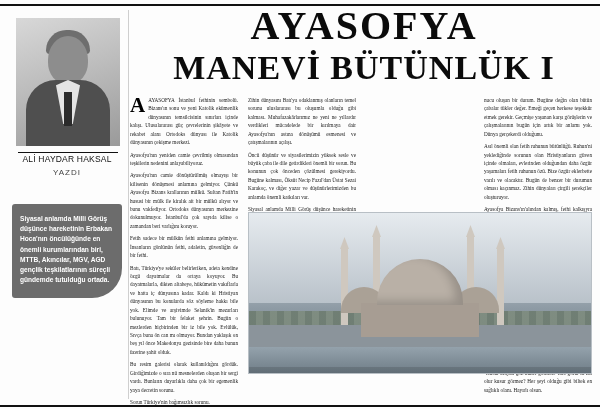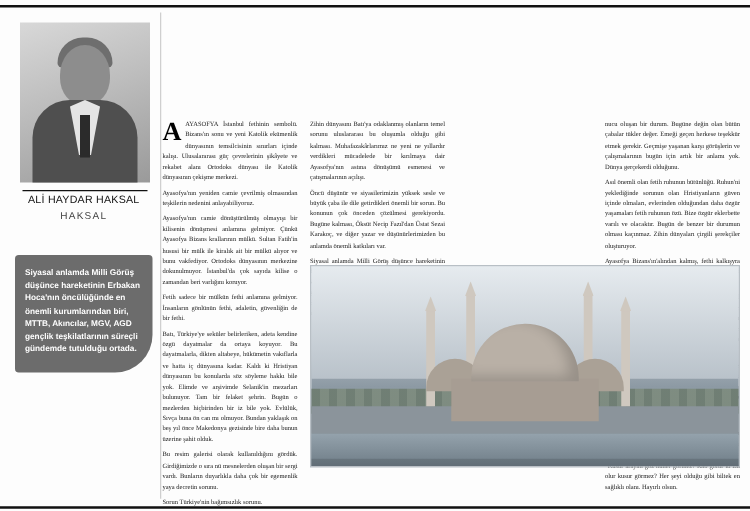--- a/index.html
+++ b/index.html
@@ -288,27 +288,31 @@
   <div class="author-col">
     <div class="author-photo">
       <div class="hair"></div>
       <div class="head"></div>
       <div class="body"></div>
       <div class="shirt"></div>
       <div class="tie"></div>
     </div>
     <div class="author-rule"></div>
     <div class="author-name">ALİ HAYDAR HAKSAL</div>
-    <div class="author-yazdi">HAKSAL</div>
+    <div class="author-yazdi">YAZDI</div>
 
     <div class="pull-quote">Siyasal anlamda Milli Görüş düşünce hareketinin Erbakan Hoca'nın öncülüğünde en önemli kurumlarından biri, MTTB, Akıncılar, MGV, AGD gençlik teşkilatlarının süreçli gündemde tutulduğu ortada.</div>
   </div>
 
   <div class="v-sep" style="left:128px;"></div>
 
+  <div class="masthead">
+    <div class="line1">AYASOFYA</div>
+    <div class="line2">MANEVİ BÜTÜNLÜK I</div>
+  </div>
 
   <div class="body-area">
 
     <div class="col col1">
       <p><span class="dropcap">A</span><span>AYASOFYA İstanbul fethinin sembolü. Bizans'ın sonu ve yeni Katolik ekümenlik dünyasının temsilcisinin sınırları içinde kalışı. Ulusalararası güç çevrelerinin şikâyete ve rekabet alanı Ortodoks dünyası ile Katolik dünyasının çekişme merkezi.</span></p>
       <p><span>Ayasofya'nın yeniden camie çevrilmiş olmasından teşkilerin nedenini anlayabiliyoruz.</span></p>
       <p><span>Ayasofya'nın camie dönüştürülmüş olmayışı bir kilisenin dönüşmesi anlamına gelmiyor. Çünkü Ayasofya Bizans krallarının mülkü. Sultan Fatih'in hususi bir mülk ile kiralık ait bir mülkü alıyor ve bunu vakfediyor. Ortodoks dünyasının merkezine dokunulmuyor. İstanbul'da çok sayıda kilise o zamandan beri varlığını koruyor.</span></p>
       <p><span>Fetih sadece bir mülkün fethi anlamına gelmiyor. İnsanların gönlünün fethi, adaletin, güvenliğin de bir fethi.</span></p>
       <p><span>Batı, Türkiye'ye seküler belirleriken, adeta kendine özgü dayatmalar da ortaya koyuyor. Bu dayatmalarla, dikten altabeye, hükümetin vakıflarla ve hatta iç dünyasına kadar. Kaldı ki Hristiyan dünyasının bu konularda söz söyleme hakkı bile yok. Elimde ve arşivimde Selanik'in mezarları bulunuyor. Tam bir felaket şehrin. Bugün o mezlerden hiçbirinden bir iz bile yok. Evlülük, Sıvça buna ön can mı olmuyor. Bundan yaklaşık on beş yıl önce Makedonya gezisinde bire daha bunun üzerine şahit olduk.</span></p>
       <p><span>Bu resim galerisi olarak kullanıldığını gördük. Girdiğimizde o sıra nü mesnelerden oluşan bir sergi vardı. Bunların duyarlıkla daha çok bir egemenlik yaya decretin sorunu.</span></p>

